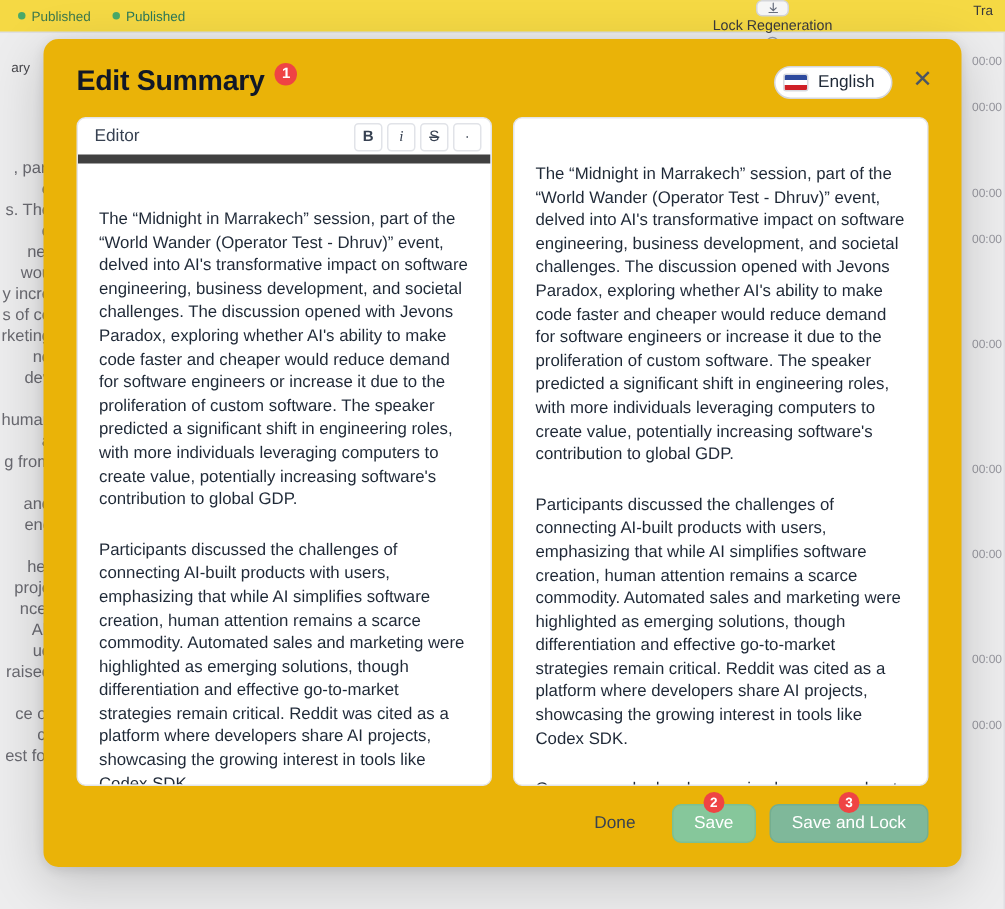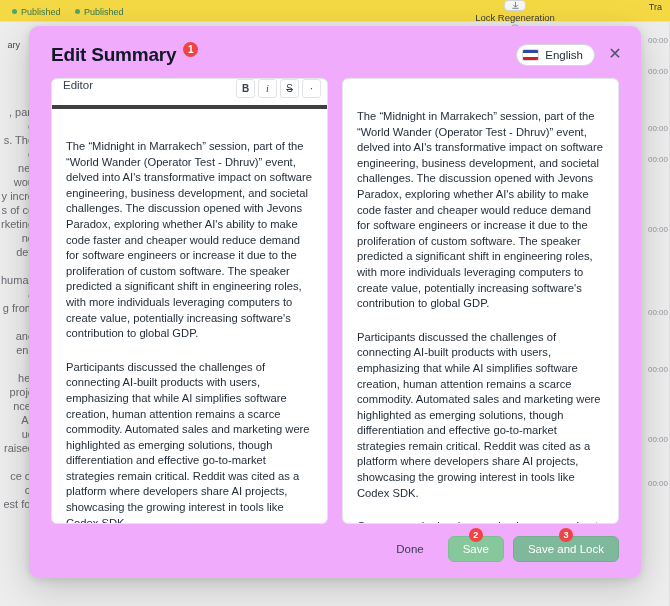--- a/index.html
+++ b/index.html
@@ -69,21 +69,21 @@
   #overlay {
     position: absolute; inset: 0;
     background: rgba(0,0,0,0.03);
   }
 
   
   #modal {
     position: absolute;
     left: 29px; top: 26px;
     width: 612px; height: 552px;
-    background: #f0abfc;
+    background: #eab308;
     border-radius: 10px;
     box-shadow: 0 10px 36px rgba(0,0,0,0.18), 0 2px 8px rgba(0,0,0,0.10);
     display: flex; flex-direction: column;
   }
   .modal-head {
     position: relative;
     padding: 18px 22px 8px 22px;
     display: flex; align-items: center;
   }
   .modal-title {
@@ -134,22 +134,22 @@
     flex: 1 1 50%;
     border: 1px solid #e3e5ea;
     border-radius: 6px;
     background: #fff;
     display: flex; flex-direction: column;
     min-width: 0;
     overflow: hidden;
   }
   .pane-head {
     height: 30px;
-    border-bottom: 4px solid #404040;
-    display: flex; align-items: flex-start; justify-content: space-between;
+    border-bottom: 6px solid #404040;
+    display: flex; align-items: center; justify-content: space-between;
     padding: 0 6px 0 11px;
     flex: none;
   }
   .pane-title { font-size: 11.5px; color: #374151; }
   .fmt-group { display: flex; gap: 3px; }
   .fmt-btn {
     width: 19px; height: 19px;
     border: 1px solid #e1e3e8; border-radius: 3px;
     background: #fff; color: #374151;
     font-size: 10px; cursor: pointer;

